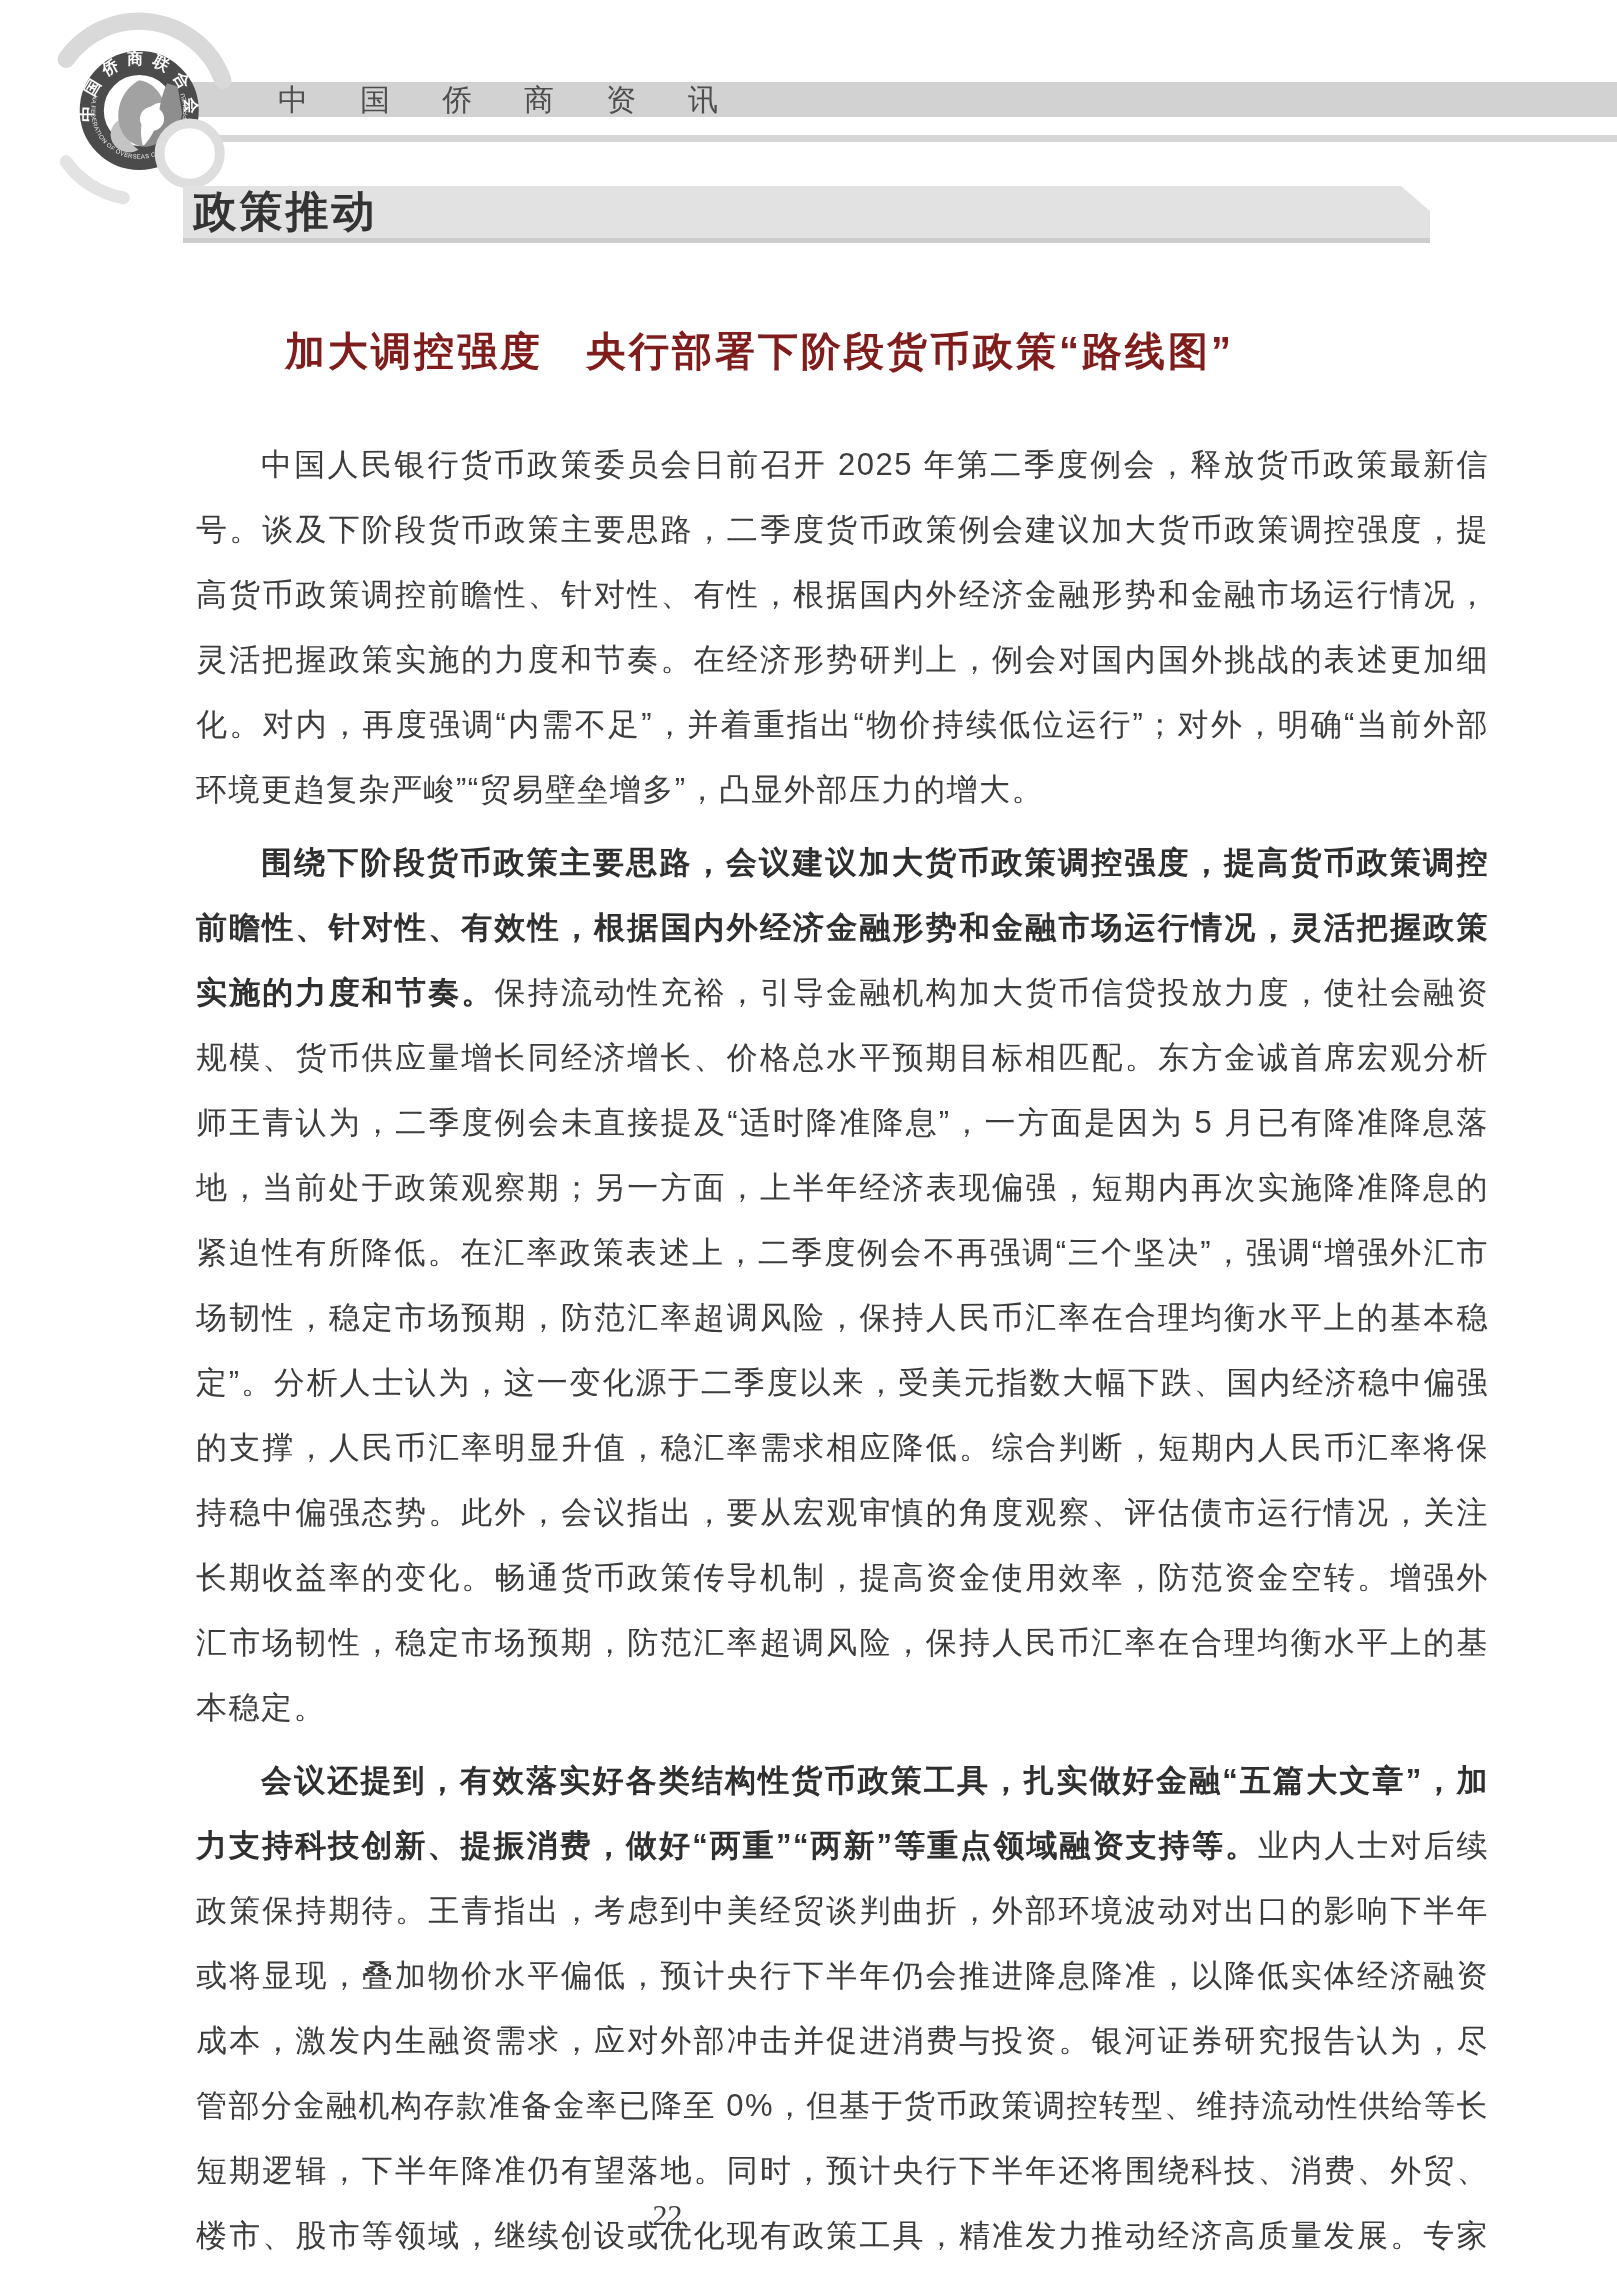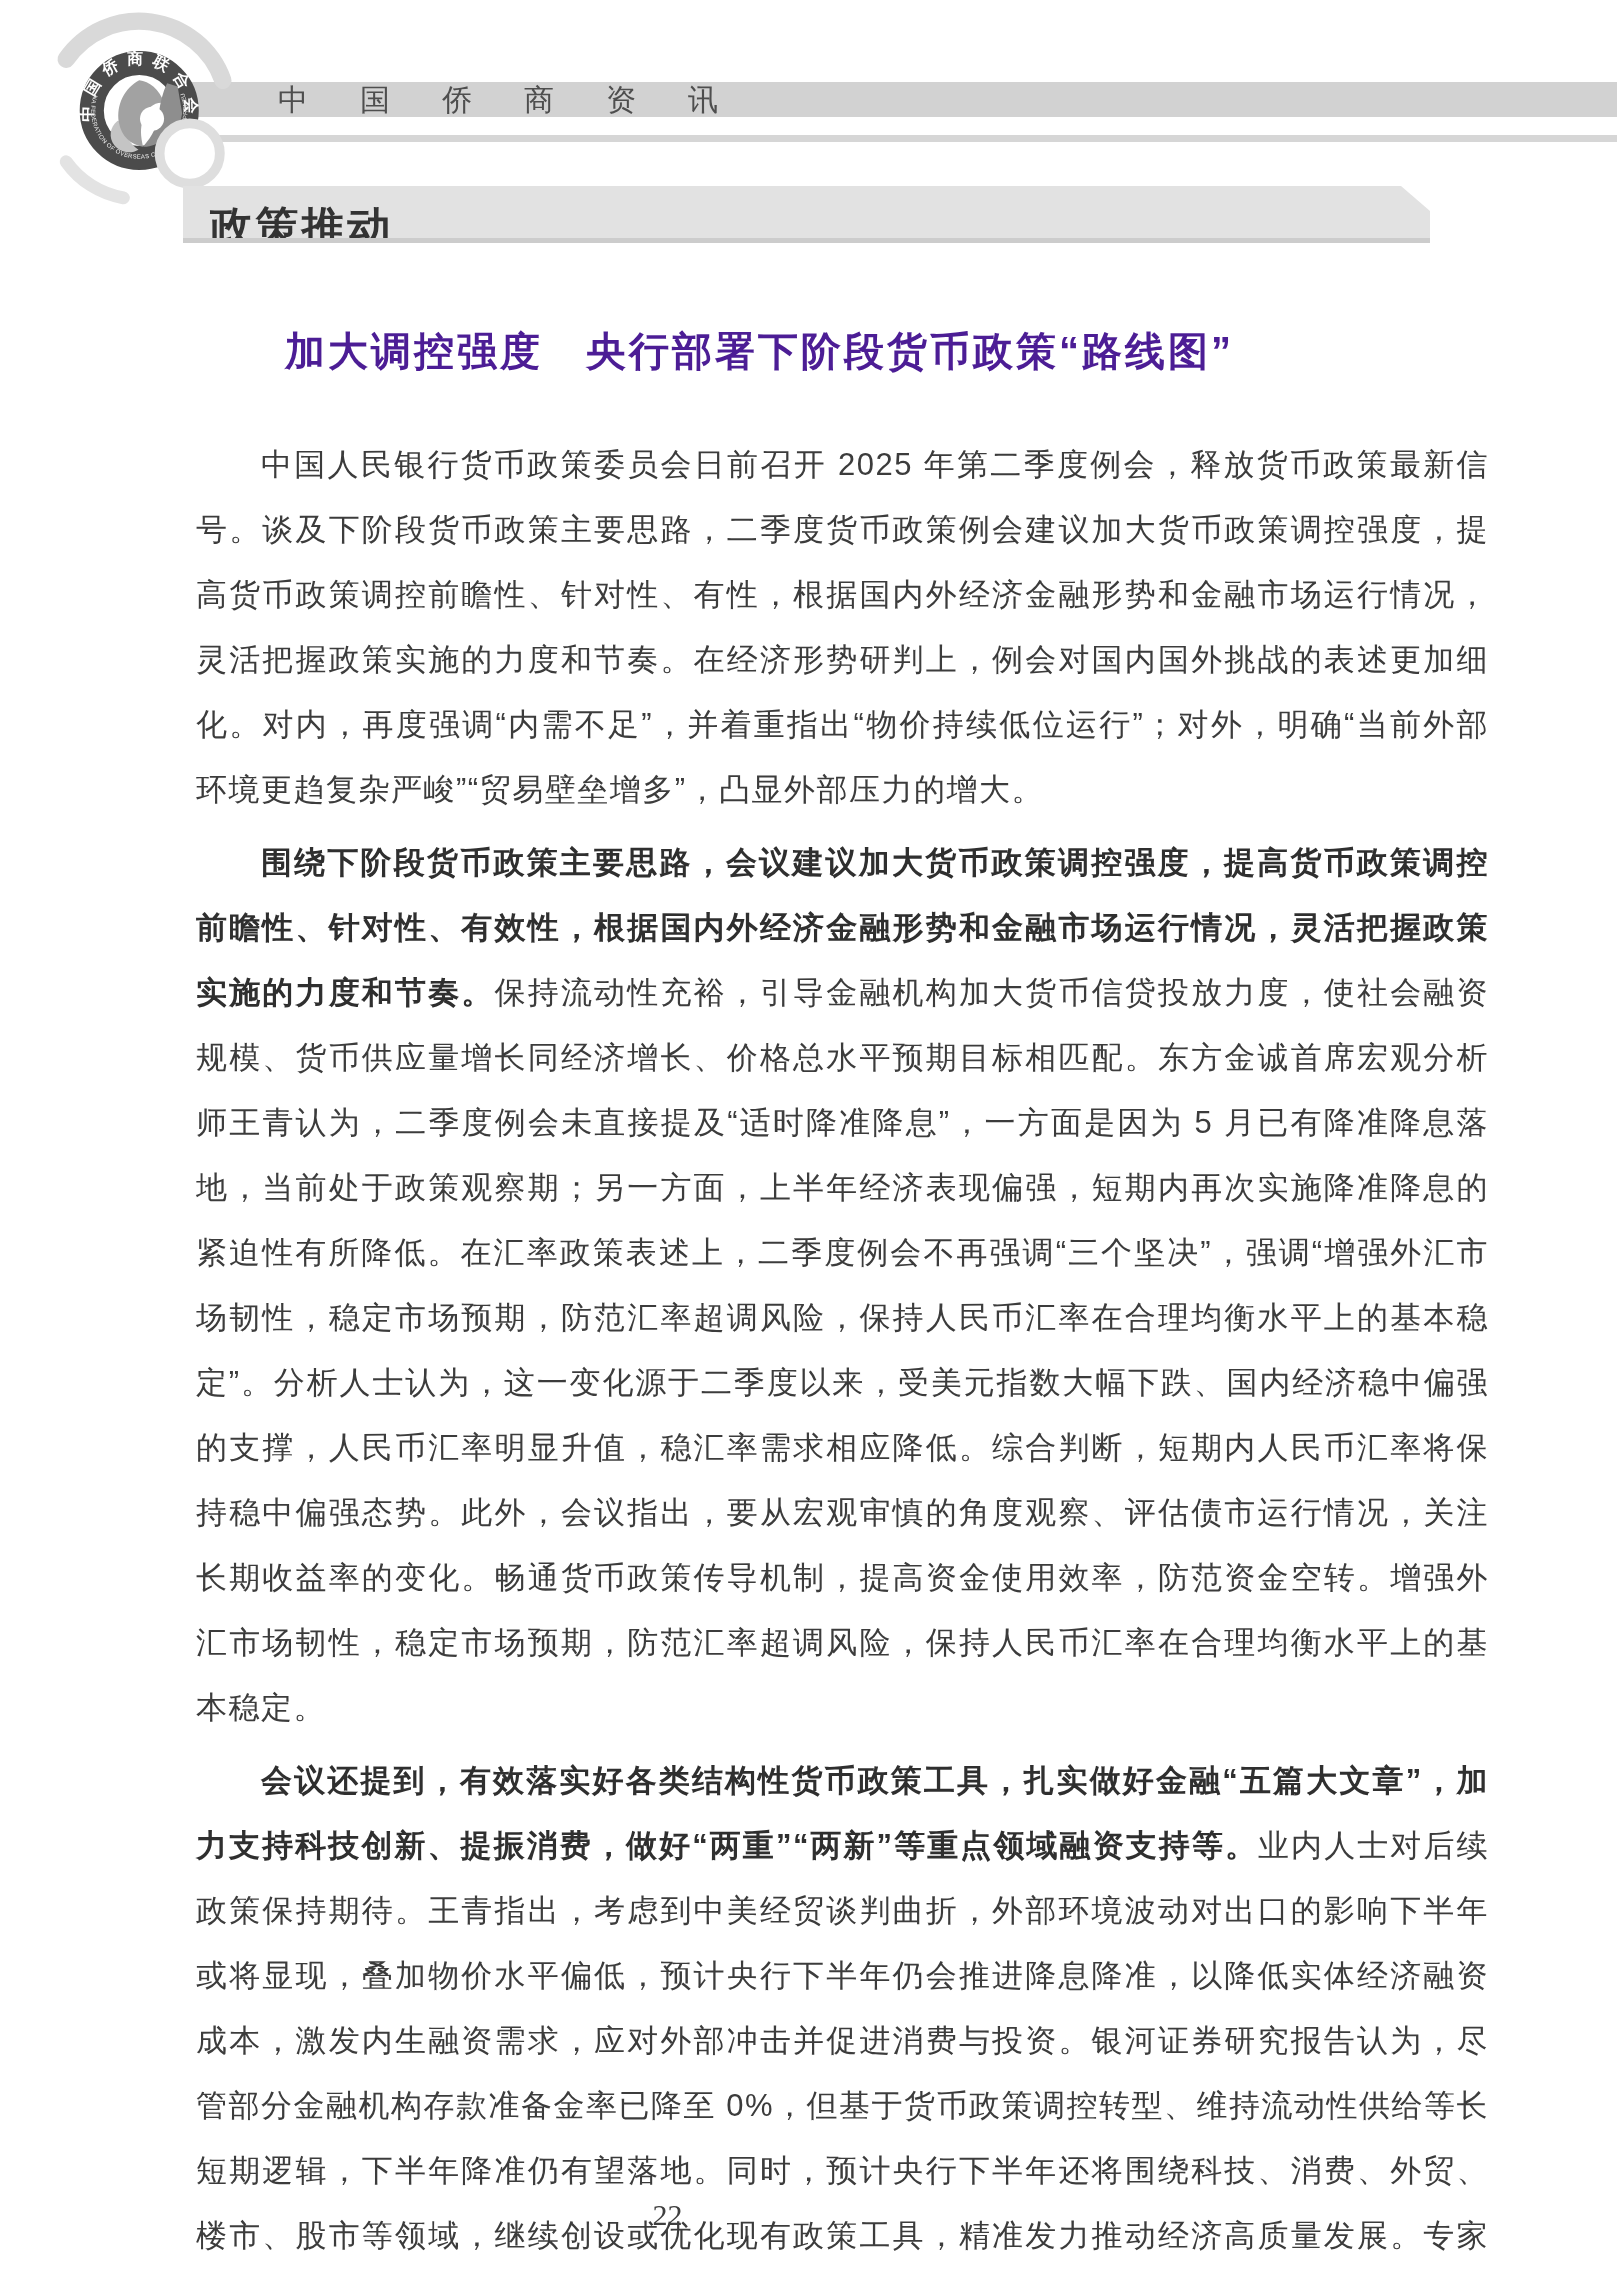--- a/index.html
+++ b/index.html
@@ -26,35 +26,35 @@
   }
   .logo{position:absolute;left:30px;top:7.5px;width:226px;height:211px;}
 
   
   .section-banner{
     position:absolute;left:183px;top:186px;width:1247px;height:53px;
     background:#e2e2e2;
     clip-path:polygon(0 0,1218px 0,1247px 25px,1247px 53px,0 53px);
   }
   .section-title{
-    margin:16px;padding-left:10.5px;
+    margin:0;padding-left:10.5px;
     font-family:"Liberation Serif","DejaVu Serif",serif;
     font-weight:900;font-size:43px;line-height:51px;color:#333333;
     letter-spacing:3px;
   }
   .banner-shadow{
     position:absolute;left:183px;top:238px;width:1247px;height:4.5px;
     background:#cccccc;
   }
 
   
   .article-title{
     position:absolute;left:0;top:329px;width:1519px;margin:0;
     text-align:center;font-size:40px;line-height:45px;font-weight:700;
-    color:#4c1d95;letter-spacing:3px;
+    color:#7f1d1d;letter-spacing:3px;
   }
   .article{
     position:absolute;left:188px;top:424px;width:1309px;
     font-size:31px;line-height:65px;letter-spacing:1.5px;
     text-align:justify;color:#3c3c3c;
   }
   .para{margin:8px;text-indent:65px;}
   .para .lead-bold{font-weight:700;color:#2f2f2f;}
   .source{float:right;font-weight:400;}
 

